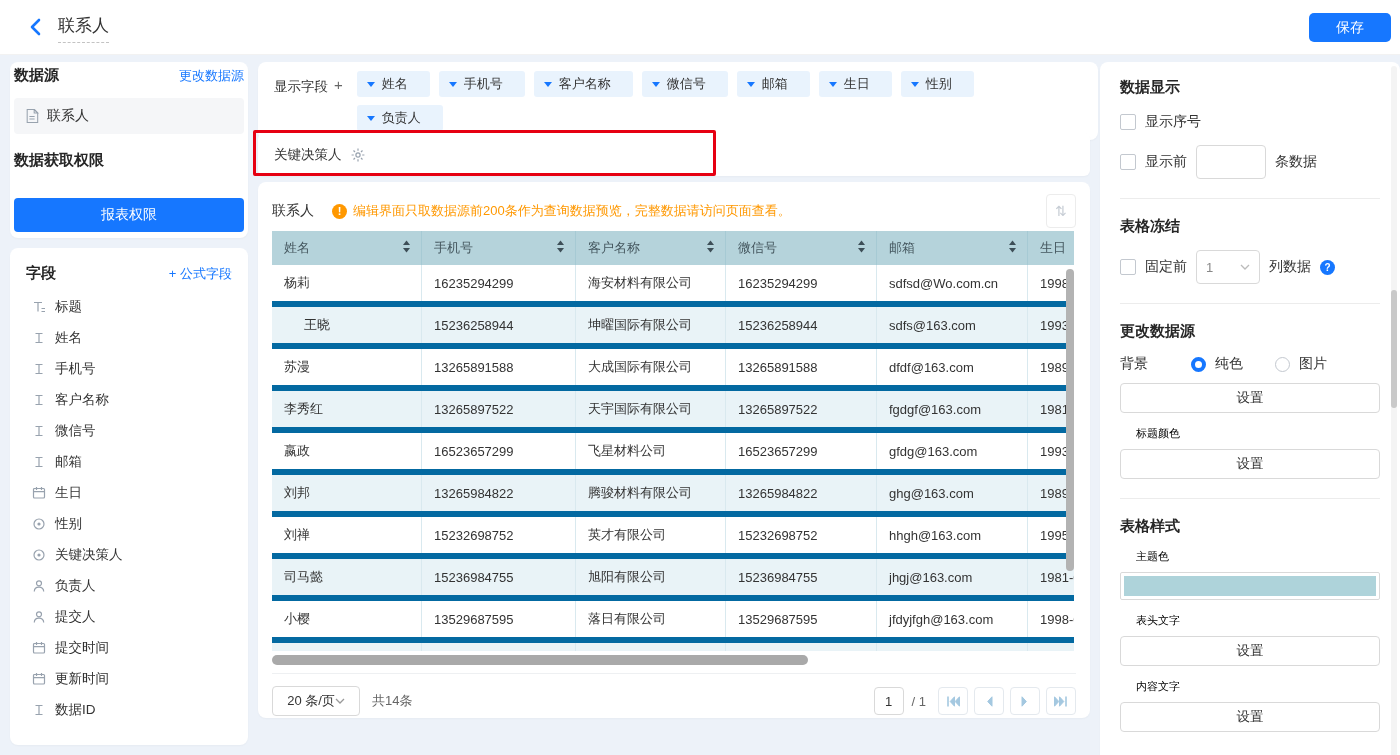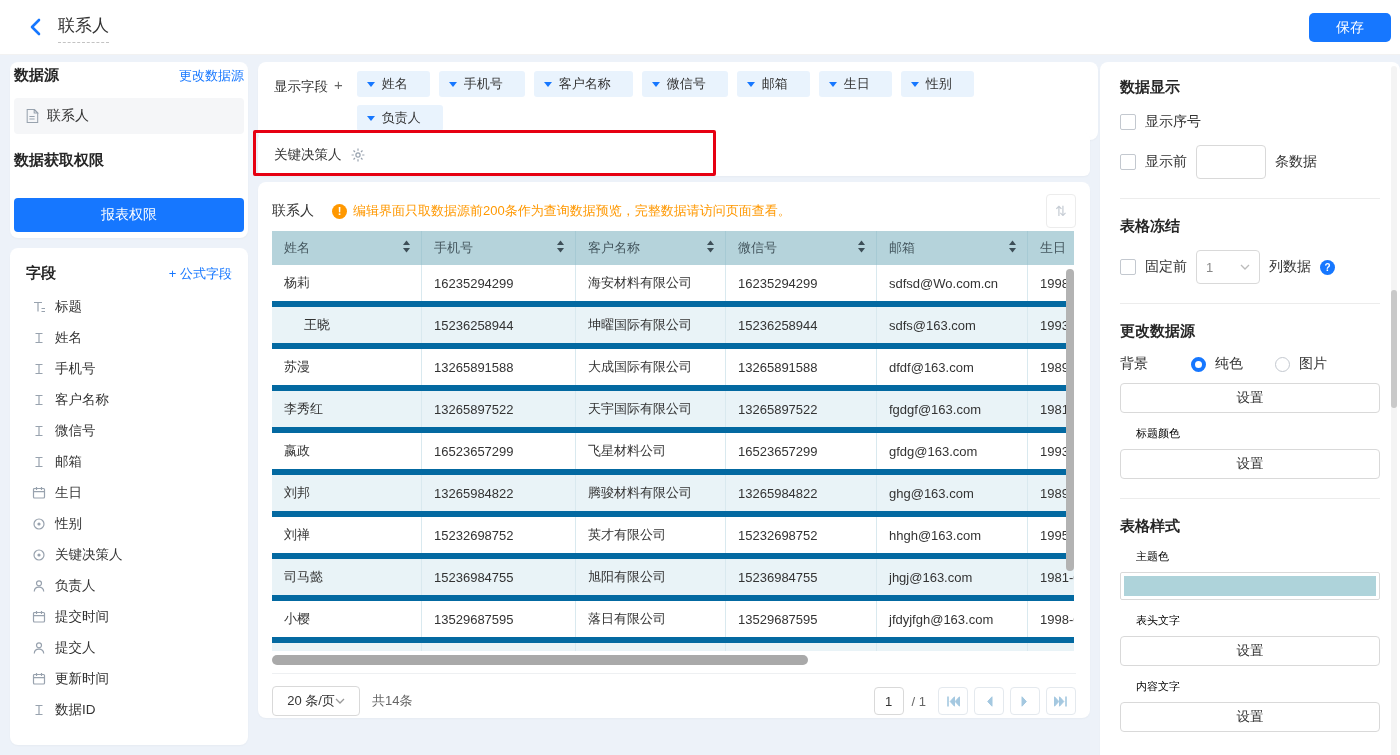--- a/index.html
+++ b/index.html
@@ -215,34 +215,34 @@
           <svg viewBox="0 0 14 14">
             <circle cx="7" cy="4.3" r="2.5"></circle>
             <path d="M2.3 12.6c0-2.9 2.1-4.4 4.7-4.4s4.7 1.5 4.7 4.4"></path>
           </svg>
         </span>
         <span>负责人</span>
       </div>
       <div class="field-item">
         <span class="f-icon">
           <svg viewBox="0 0 14 14">
+            <circle cx="7" cy="4.3" r="2.5"></circle>
+            <path d="M2.3 12.6c0-2.9 2.1-4.4 4.7-4.4s4.7 1.5 4.7 4.4"></path>
+          </svg>
+        </span>
+        <span>提交人</span>
+      </div>
+      <div class="field-item">
+        <span class="f-icon">
+          <svg viewBox="0 0 14 14">
             <rect x="1.5" y="2.5" width="11" height="9.5" rx="1"></rect>
             <path d="M4.5 1v3M9.5 1v3M1.5 5.7h11"></path>
           </svg>
         </span>
         <span>提交时间</span>
-      </div>
-      <div class="field-item">
-        <span class="f-icon">
-          <svg viewBox="0 0 14 14">
-            <circle cx="7" cy="4.3" r="2.5"></circle>
-            <path d="M2.3 12.6c0-2.9 2.1-4.4 4.7-4.4s4.7 1.5 4.7 4.4"></path>
-          </svg>
-        </span>
-        <span>提交人</span>
       </div>
       <div class="field-item">
         <span class="f-icon">
           <svg viewBox="0 0 14 14">
             <rect x="1.5" y="2.5" width="11" height="9.5" rx="1"></rect>
             <path d="M4.5 1v3M9.5 1v3M1.5 5.7h11"></path>
           </svg>
         </span>
         <span>更新时间</span>
       </div>

